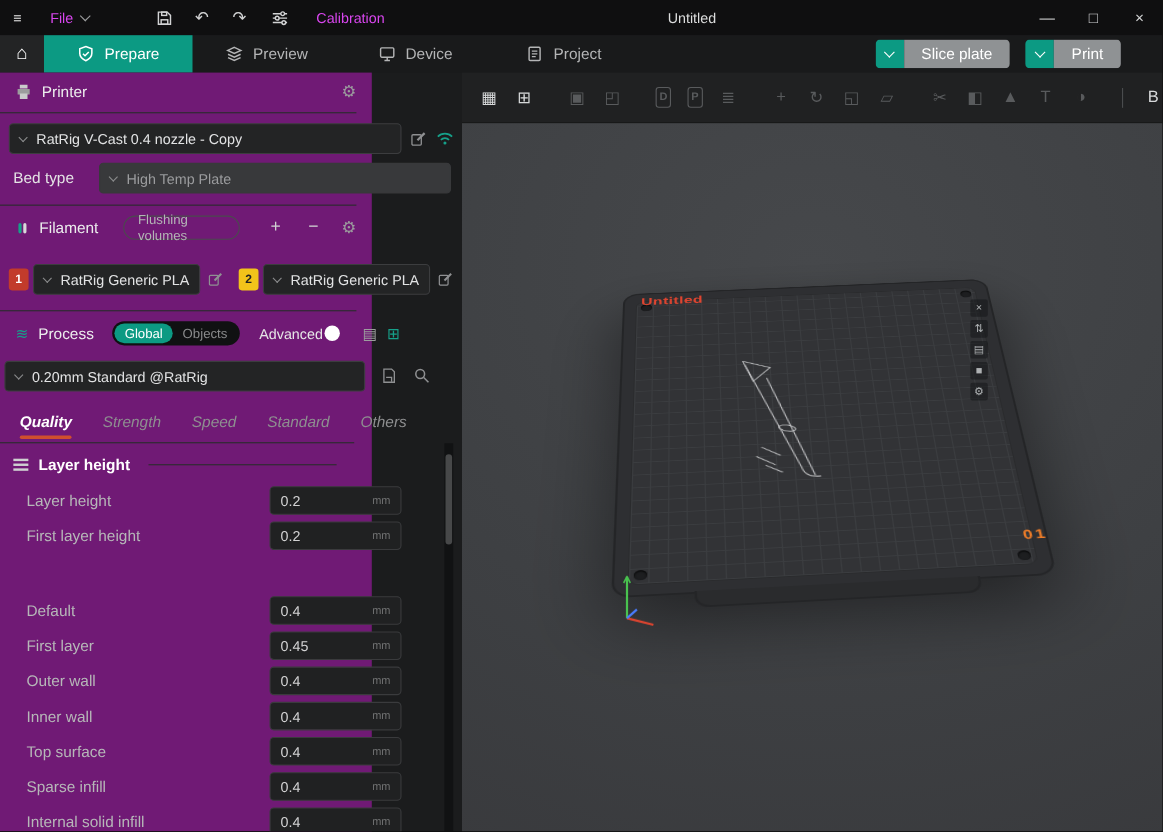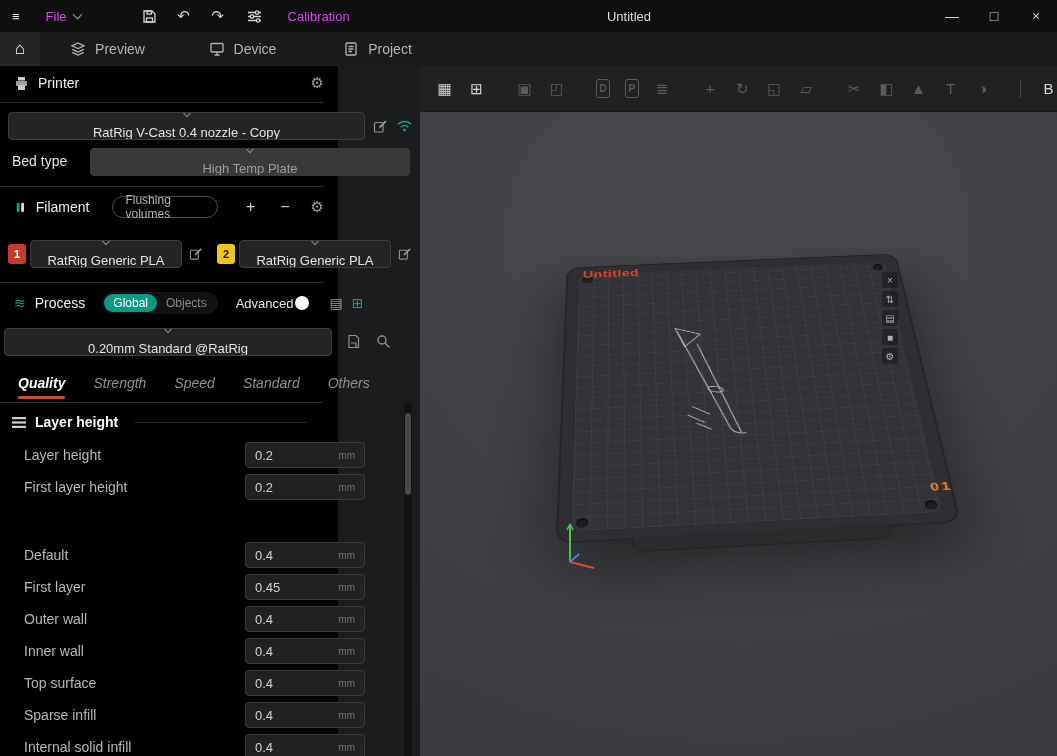--- a/index.html
+++ b/index.html
@@ -23,29 +23,29 @@
   .main-tab { width:135px; display:flex; align-items:center; justify-content:center; gap:9px; color:#b4b5b6; font-size:14px; }
   .main-tab svg { width:16px; height:16px; }
   .main-tab.active { background:#0c9a83; color:#fff; }
   .action-cluster { margin-left:auto; display:flex; align-items:center; gap:14px; padding-right:38px; }
   .split-btn { display:flex; height:26px; border-radius:4px; overflow:hidden; }
   .split-btn .dd { width:26px; background:#0c9a83; display:flex; align-items:center; justify-content:center; }
   .split-btn .dd .chev { border-color:#fff; }
   .split-btn .lbl { background:#8f9294; color:#fff; display:flex; align-items:center; padding:0 16px; font-size:14px; }
 
   
-  .sidebar { position:absolute; top:66px; left:0; width:338px; bottom:0; background:#000000; }
+  .sidebar { position:absolute; top:66px; left:0; width:338px; bottom:0; background:#701a75; }
   .hr { position:absolute; left:0; right:14px; height:1px; background:#2a2b2c; }
   .s-header { position:absolute; left:0; right:0; height:30px; display:flex; align-items:center; gap:9px; padding:0 14px; }
   .s-title { color:#eceded; font-size:14px; }
   .spacer { flex:1; }
   .gear { color:#9c9d9e; font-size:15px; }
   svg.ico { display:block; }
 
-  .combo { position:absolute; height:28px; background:#232425; border:1px solid #3c3d3f; border-radius:4px; display:flex; align-items:center; gap:9px; padding:0 9px; color:#e2e3e4; font-size:13px; white-space:nowrap; overflow:hidden;flex-direction:column; }
+  .combo { position:absolute; height:28px; background:#232425; border:1px solid #3c3d3f; border-radius:4px; display:flex; align-items:center; gap:9px; padding:0 9px; color:#e2e3e4; font-size:13px; white-space:nowrap; overflow:hidden; }
   .combo .chev { width:6px; height:6px; border-color:#8b8c8d; flex:0 0 auto; }
   .combo.bed { background:#38393b; border-color:#38393b; color:#9b9c9e; }
   .mini-icon { position:absolute; width:18px; height:18px; display:flex; align-items:center; justify-content:center; color:#8f9092; }
   .mini-icon.teal { color:#16a089; }
 
   .label-txt { position:absolute; color:#e4e4e5; font-size:14px; }
 
   .pill-btn { display:inline-flex; align-items:center; height:22px; padding:0 12px; border:1px solid #4a4b4d; border-radius:11px; color:#b4b5b6; font-size:12px; }
   .pm-btn { color:#cfd0d1; font-size:16px; width:18px; text-align:center; }
 
@@ -140,20 +140,27 @@
       <div class="win-btn">—</div>
       <div class="win-btn">□</div>
       <div class="win-btn">×</div>
     </div>
   </div>
 
   <div class="tabbar">
     <div class="home-btn">
         <span>⌂</span>
       </div>
+    <div class="main-tab active">
+      <svg viewBox="0 0 16 16" fill="none" stroke="currentColor" stroke-width="1.4">
+          <path d="M8 1.3l5.5 2v4.2c0 3.2-2.2 5.3-5.5 6.7C4.7 12.8 2.5 10.7 2.5 7.5V3.3z"></path>
+          <path d="M5.4 7.8l1.9 1.9 3.4-3.5"></path>
+        </svg>
+      <span>Prepare</span>
+    </div>
     <div class="main-tab">
       <svg viewBox="0 0 16 16" fill="none" stroke="currentColor" stroke-width="1.3">
           <path d="M8 2l6 2.8L8 7.6 2 4.8z"></path>
           <path d="M2.3 8.3L8 11l5.7-2.7"></path>
           <path d="M2.3 11.3L8 14l5.7-2.7"></path>
         </svg>
       <span>Preview</span>
     </div>
     <div class="main-tab">
       <svg viewBox="0 0 16 16" fill="none" stroke="currentColor" stroke-width="1.3">
@@ -161,20 +168,34 @@
           <path d="M5.5 14h5M8 11v3"></path>
         </svg>
       <span>Device</span>
     </div>
     <div class="main-tab">
       <svg viewBox="0 0 16 16" fill="none" stroke="currentColor" stroke-width="1.3">
           <rect x="3" y="2" width="10" height="12" rx="1"></rect>
           <path d="M5.5 5.5h5M5.5 8h5M5.5 10.5h3.5"></path>
         </svg>
       <span>Project</span>
+    </div>
+    <div class="action-cluster">
+      <div class="split-btn">
+        <div class="dd">
+            <span class="chev"></span>
+          </div>
+        <div class="lbl">Slice plate</div>
+      </div>
+      <div class="split-btn">
+        <div class="dd">
+            <span class="chev"></span>
+          </div>
+        <div class="lbl">Print</div>
+      </div>
     </div>
   </div>
 
   <div class="sidebar">
 
     <div class="s-header" style="top:2px">
       <svg class="ico" width="15" height="15" viewBox="0 0 15 15" fill="#c9cacb">
           <path d="M4 1h7v3.5H4z"></path>
           <path d="M2 5h11v5H2z" fill="#9b9c9d"></path>
           <path d="M4 9h7v5H4z"></path>

